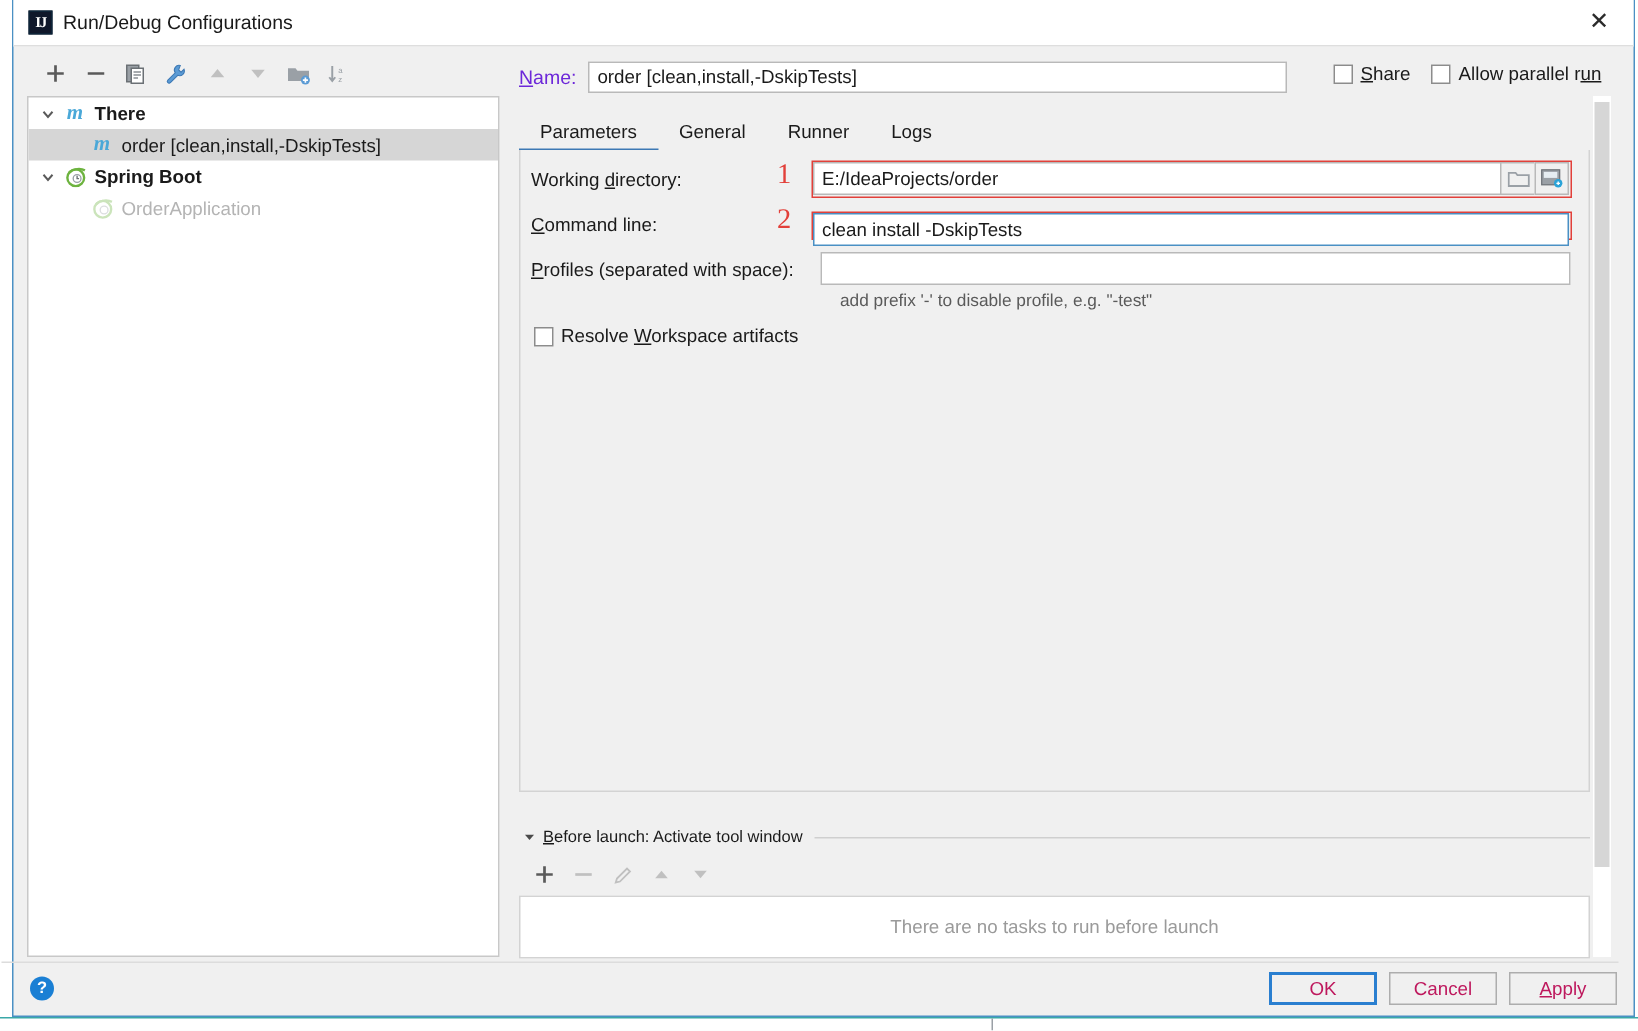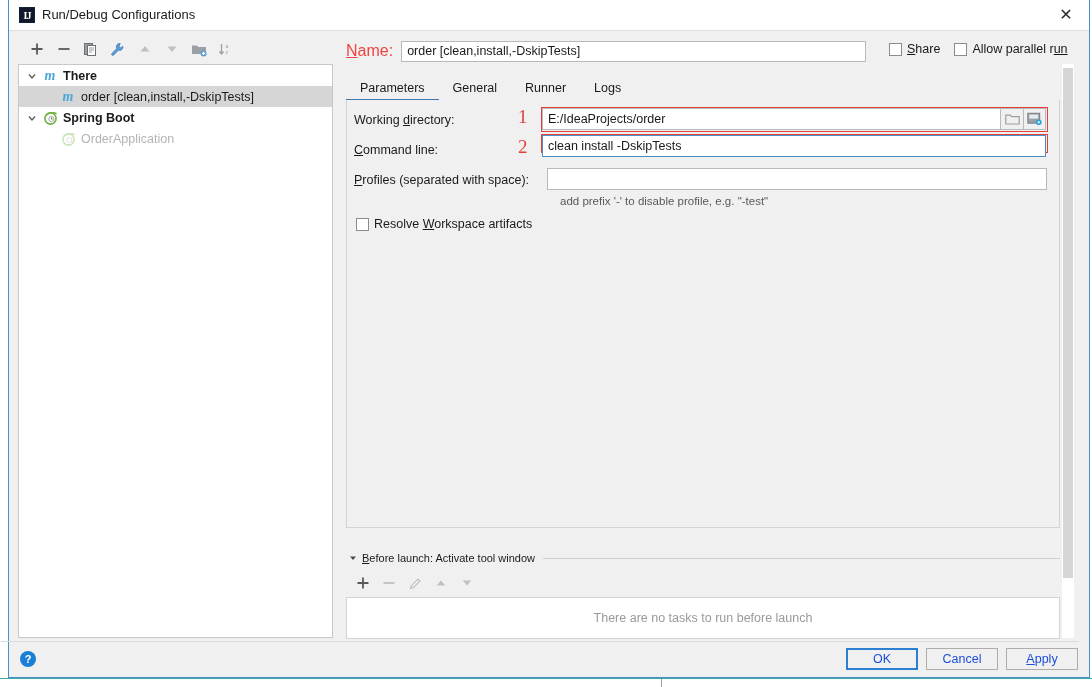--- a/index.html
+++ b/index.html
@@ -115,21 +115,21 @@
     font-size: 14px; color: #4aa8d8;
     line-height: 16px;
   }
 
   
   .name-row {
     position: absolute; left: 346px; top: 40px;
     width: 520px; height: 22px;
     display: flex; align-items: center;
   }
-  .name-label { font-size: 16px; color: #ef4444; margin-right: 8px; }
+  .name-label { font-size: 13px; color: #6d28d9; margin-right: 8px; }
   .u-underline { text-decoration: underline; }
   .name-input {
     width: 466px; height: 21px;
     background: #ffffff; border: 1px solid #b9b9b9;
     box-sizing: border-box;
     font-family: "Liberation Sans", sans-serif;
     font-size: 12.5px; color: #1a1a1a;
     padding: 0 5px; line-height: 19px;
     outline: none;
   }
@@ -204,21 +204,21 @@
   .wd-btn {
     position: absolute; top: 0; width: 23px; height: 22px;
     background: #f0f0f0; border: 1px solid #b9b9b9;
     box-sizing: border-box;
     display: flex; align-items: center; justify-content: center;
   }
   .wd-btn-folder { left: 458px; border-right: none; }
   .wd-btn-macro  { left: 481px; }
 
   .cmdline-wrap {
-    position: absolute; left: 541px; top: 134px;
+    position: absolute; left: 541px; top: 141px;
     width: 507px; height: 19px;
     border: 1.5px solid #e2403a; box-sizing: border-box;
   }
   .cmdline-input {
     position: absolute; left: 0; top: 0; width: 504px; height: 22px;
     background: #ffffff; border: 1px solid #4a90c4;
     box-sizing: border-box;
     font-family: "Liberation Sans", sans-serif;
     font-size: 12.5px; color: #1a1a1a;
     padding: 0 5px; line-height: 20px; outline: none;
@@ -296,21 +296,21 @@
   }
   .btn-row {
     position: absolute; right: 14px; top: 648px;
     display: flex; gap: 8px;
   }
   .dlg-btn {
     width: 72px; height: 22px;
     background: #f0f0f0; border: 1px solid #adadad;
     box-sizing: border-box;
     font-family: "Liberation Sans", sans-serif;
-    font-size: 12.5px; color: #1d4ed8;
+    font-size: 12.5px; color: #be185d;
     display: flex; align-items: center; justify-content: center;
   }
   .dlg-btn.primary {
     border: 2px solid #2a7fd0;
     background: #f0f0f0;
   }
 </style>
 </head>
 <body>
 

